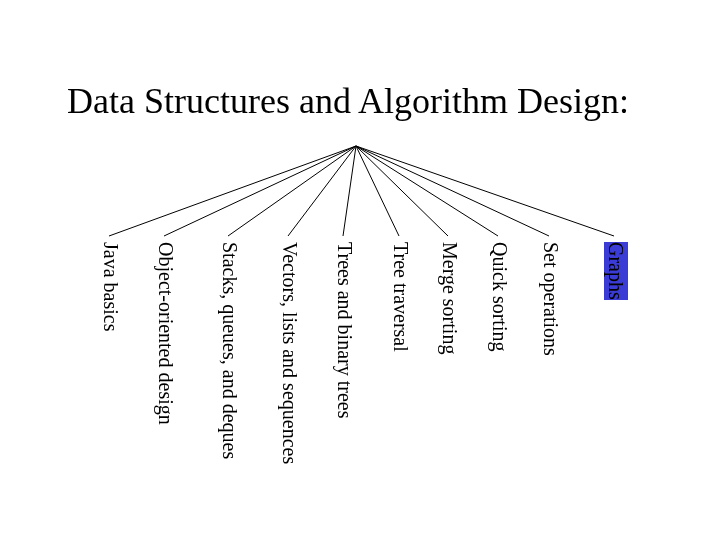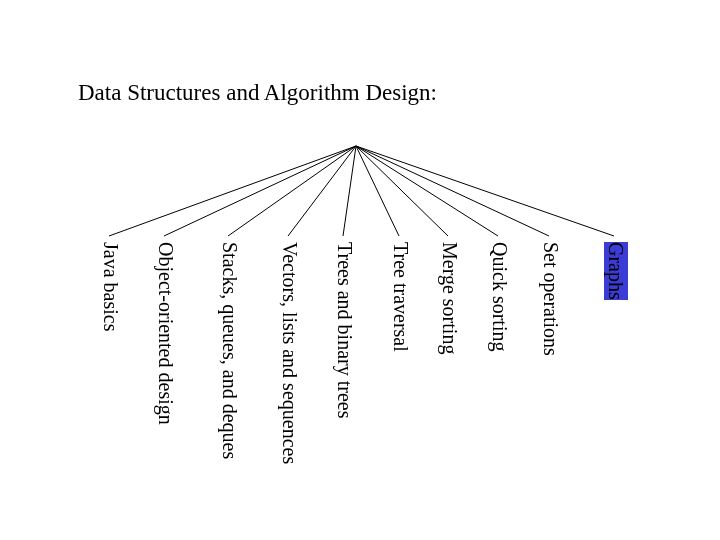--- a/index.html
+++ b/index.html
@@ -7,23 +7,23 @@
     padding: 0;
     width: 720px;
     height: 540px;
     background: #ffffff;
     font-family: "Times New Roman", Times, serif;
     color: #000;
     overflow: hidden;
   }
   .title {
     position: absolute;
-    left: 78px;
+    left: 67px;
     top: 80px;
-    font-size: 23px;
+    font-size: 36px;
   }
   .svg-lines {
     position: absolute;
     left: 0;
     top: 0;
     width: 720px;
     height: 540px;
   }
   .item {
     position: absolute;

